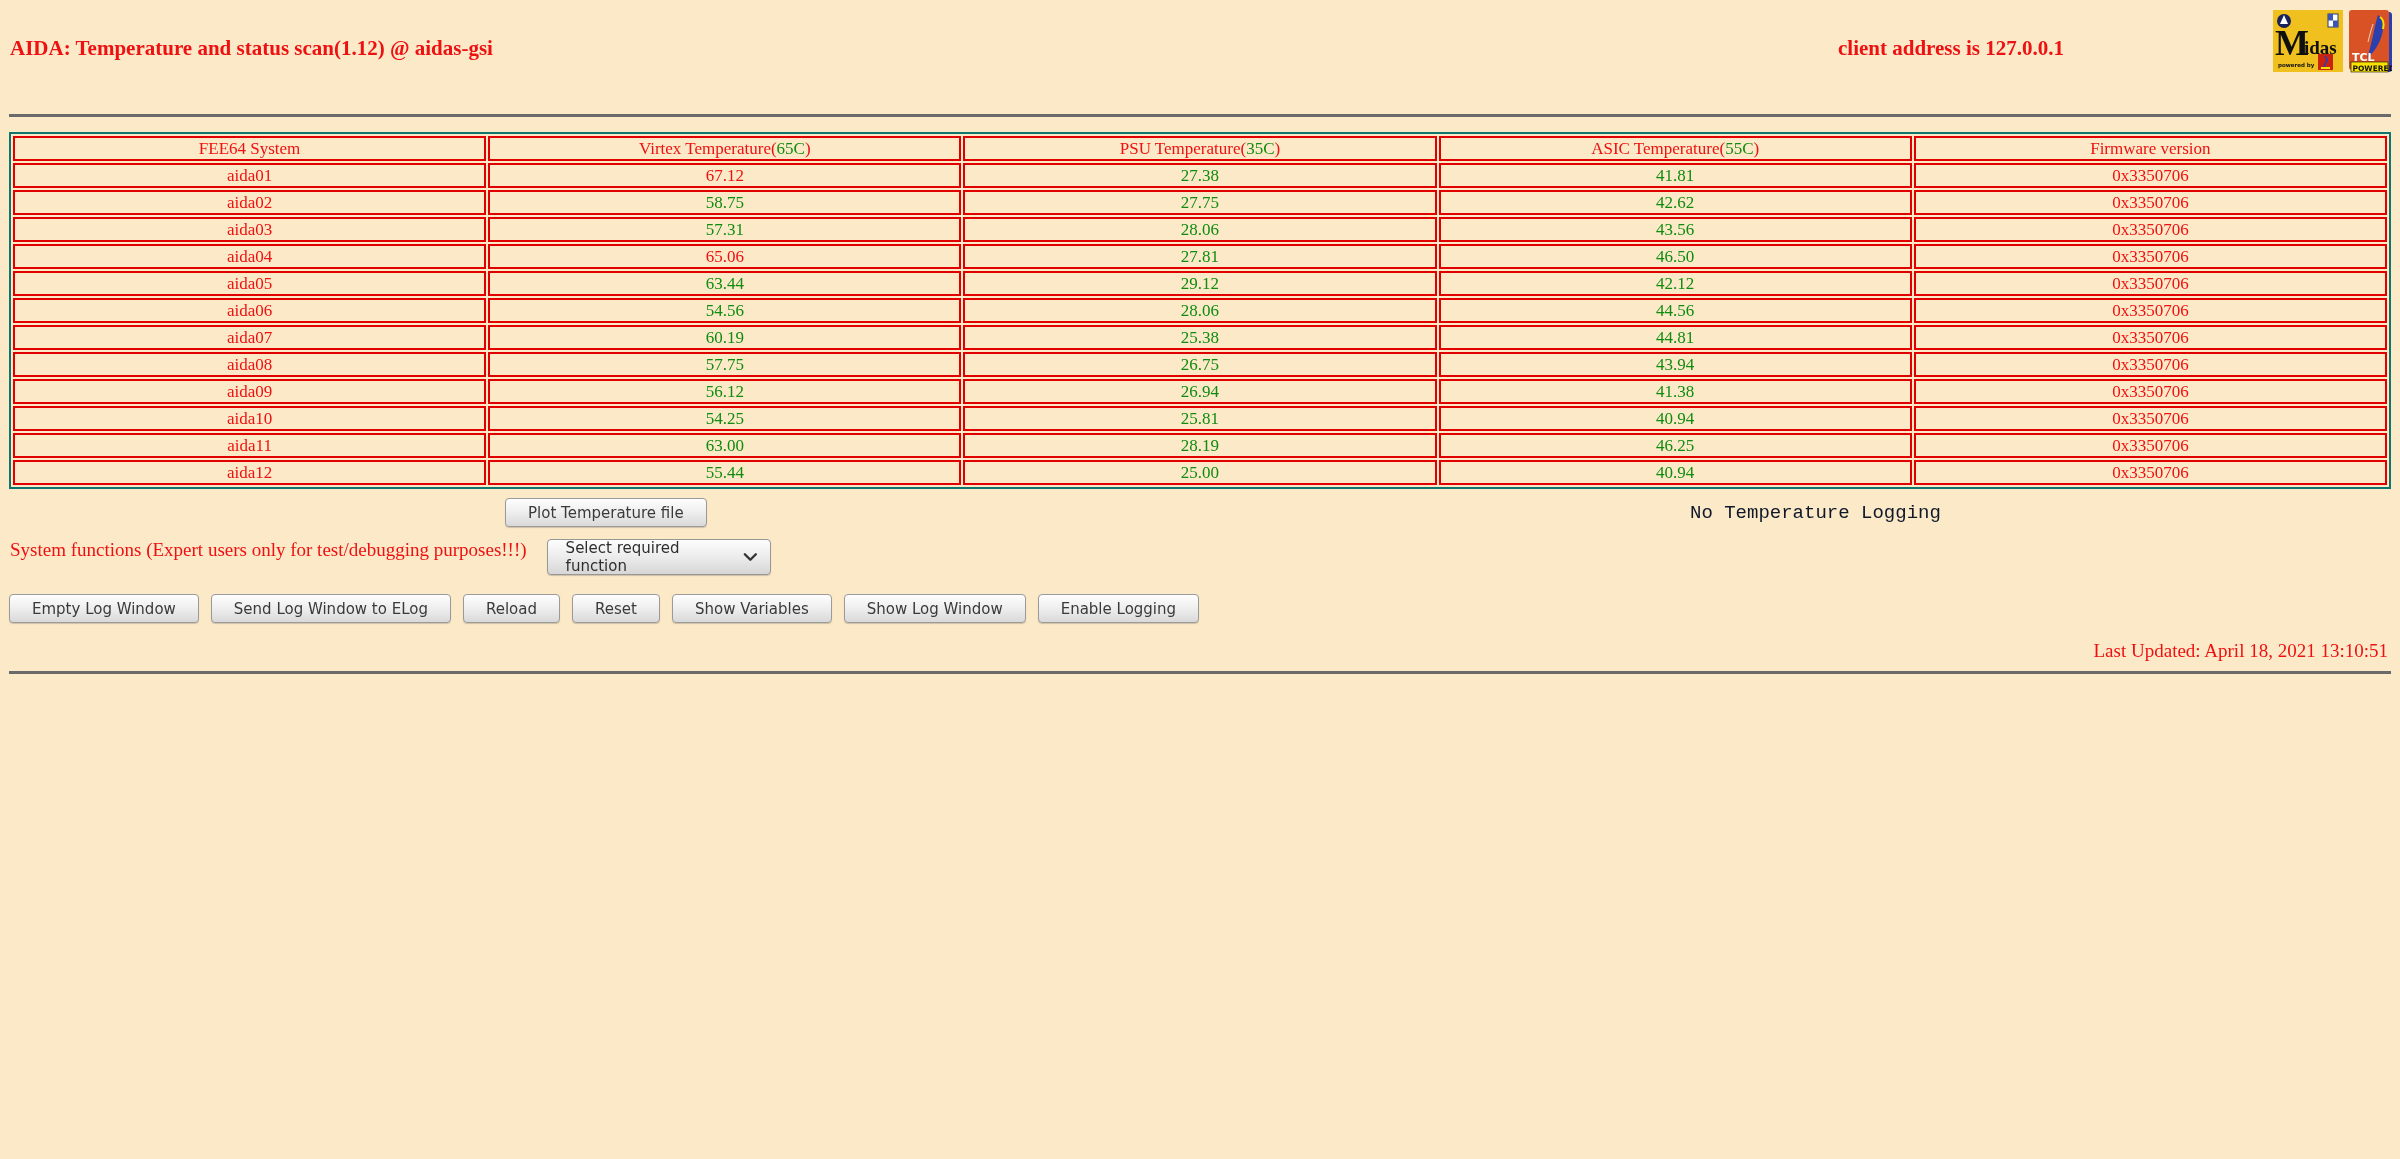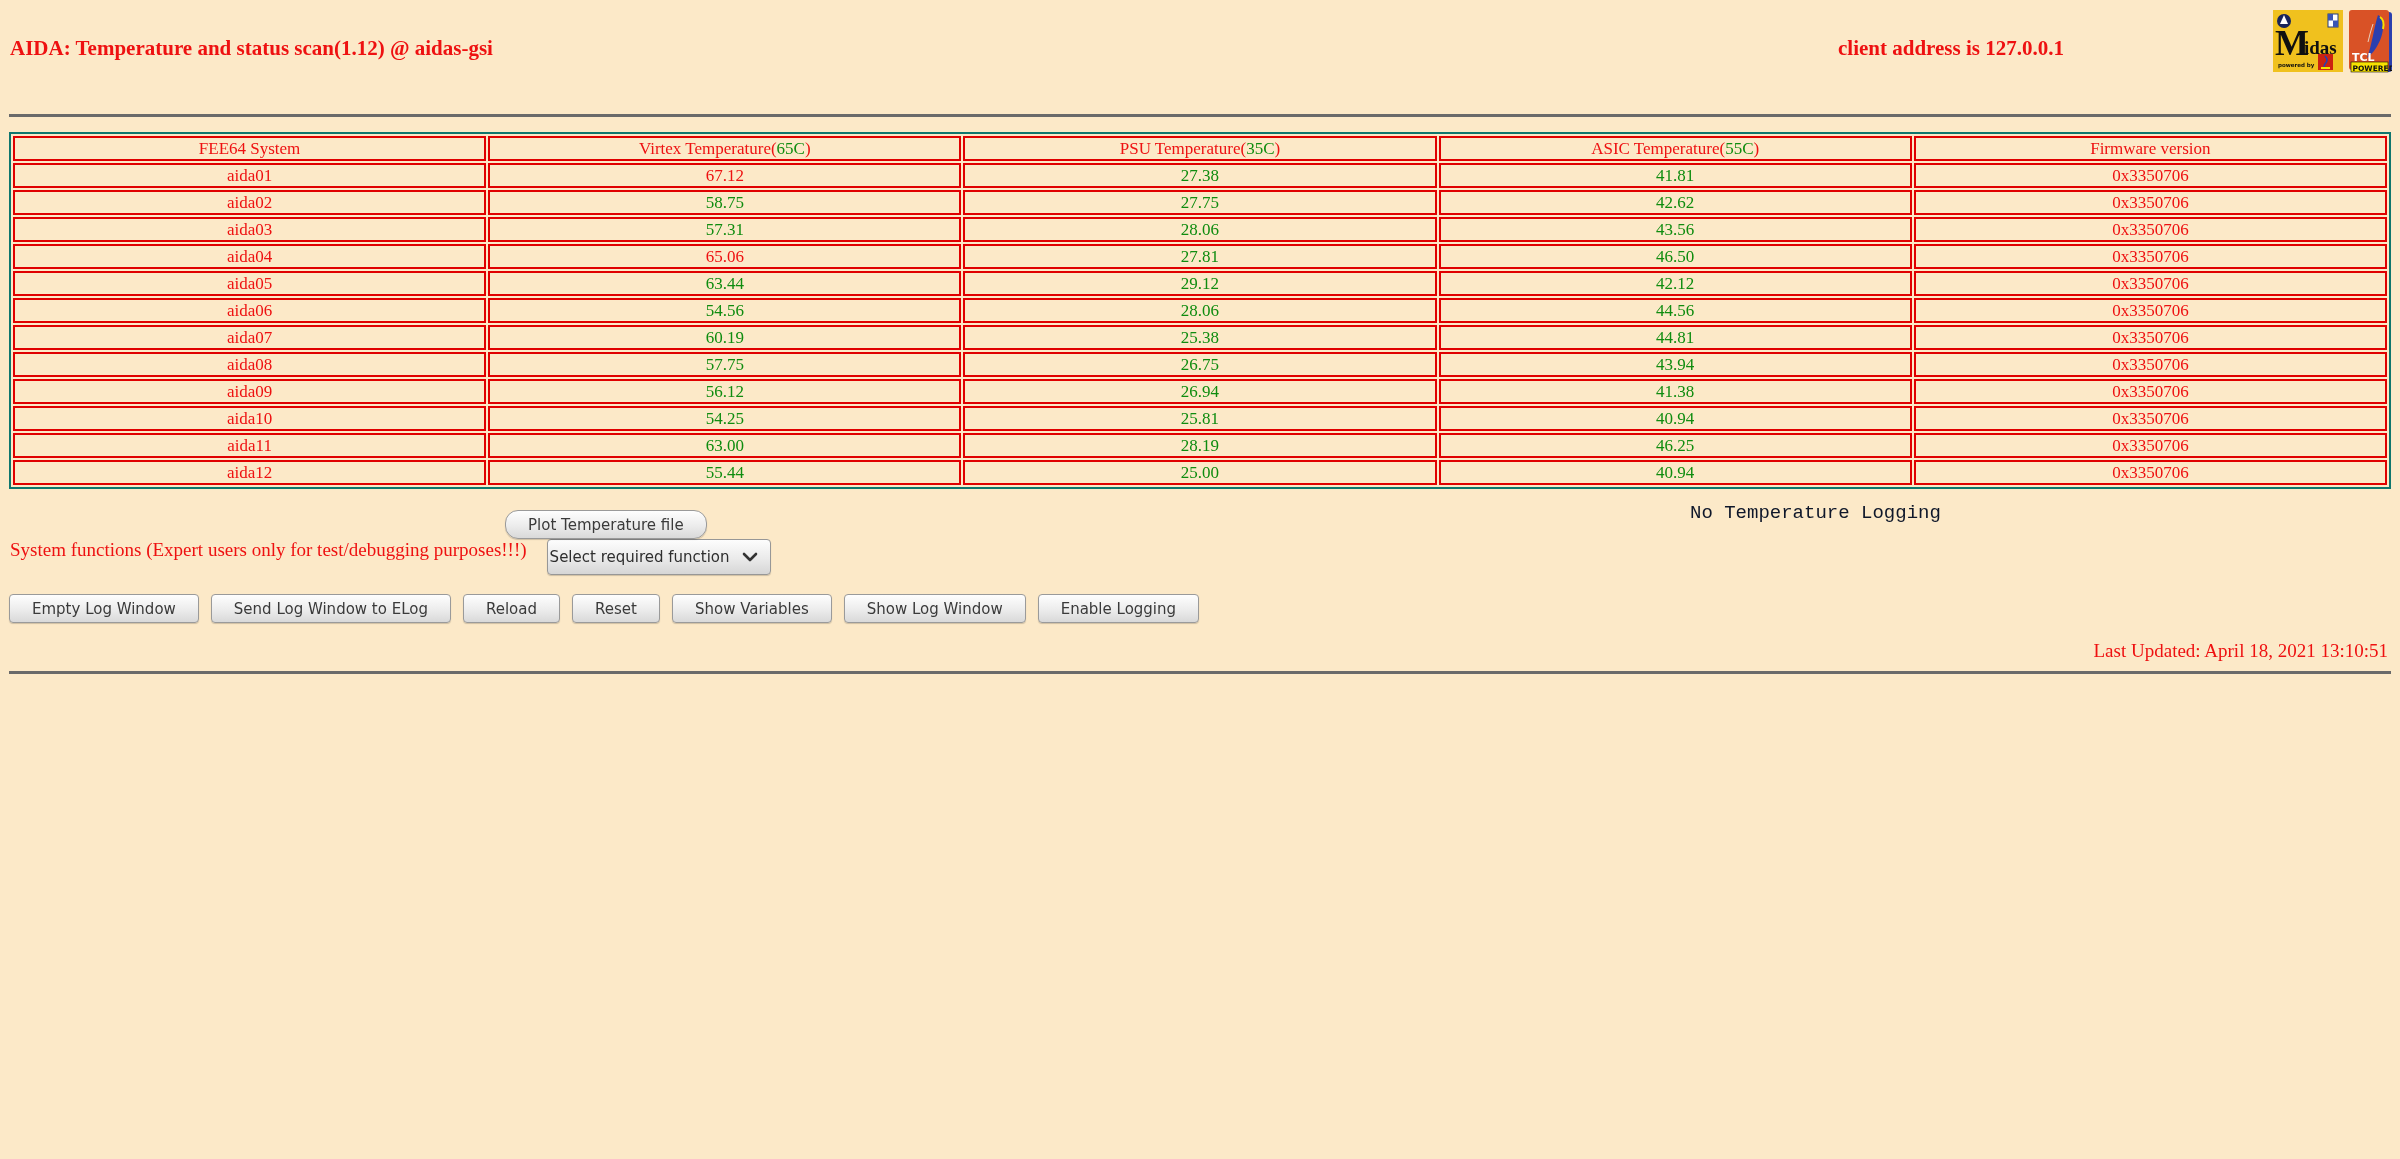--- a/index.html
+++ b/index.html
@@ -48,29 +48,29 @@
   #plot-row { position: relative; height: 48px; }
   .ui-btn {
     font-family: "DejaVu Sans", sans-serif;
     font-size: 15px; color: #3a3a3a;
     background: linear-gradient(#fefefe, #ececec 55%, #d9d9d9);
     border: 1px solid #9a9a9a; border-radius: 4px;
     height: 29px; padding: 0 22px;
     box-shadow: 0 1px 1px rgba(0,0,0,0.18);
     cursor: pointer; white-space: nowrap;
   }
-  #plot-button { position: absolute; left: 505px; top: 21px; border-radius: 13px; }
+  #plot-button { position: absolute; left: 505px; top: 9px; }
   #no-logging  { position: absolute; left: 1690px; top: 13px; font-size: 19px; color: #0f172a; font-family: Liberation Mono, monospace; }
 
   #sysfunc-row { display: flex; align-items: flex-start; margin: 2px 0 0 10px; height: 42px; }
   #sysfunc-label { font-size: 19px; color: #ee1111; }
   .select-box {
     margin-left: 20px;
     display: inline-flex; align-items: center; justify-content: space-between;
-    width: 224px; height: 36px; padding: 0 12px 0 2px;
+    width: 224px; height: 36px; padding: 0 12px 0 18px;
     font-family: "DejaVu Sans", sans-serif; font-size: 15px; color: #2e2e2e;
     background: linear-gradient(#fdfdfd, #eaeaea 55%, #d6d6d6);
     border: 1px solid #979797; border-radius: 4px;
     box-shadow: 0 1px 1px rgba(0,0,0,0.18);
     cursor: pointer;
   }
   .select-box svg { margin-left: 12px; }
 
   #log-buttons { display: flex; gap: 12px; margin: 13px 0 3px 9px; }
 

